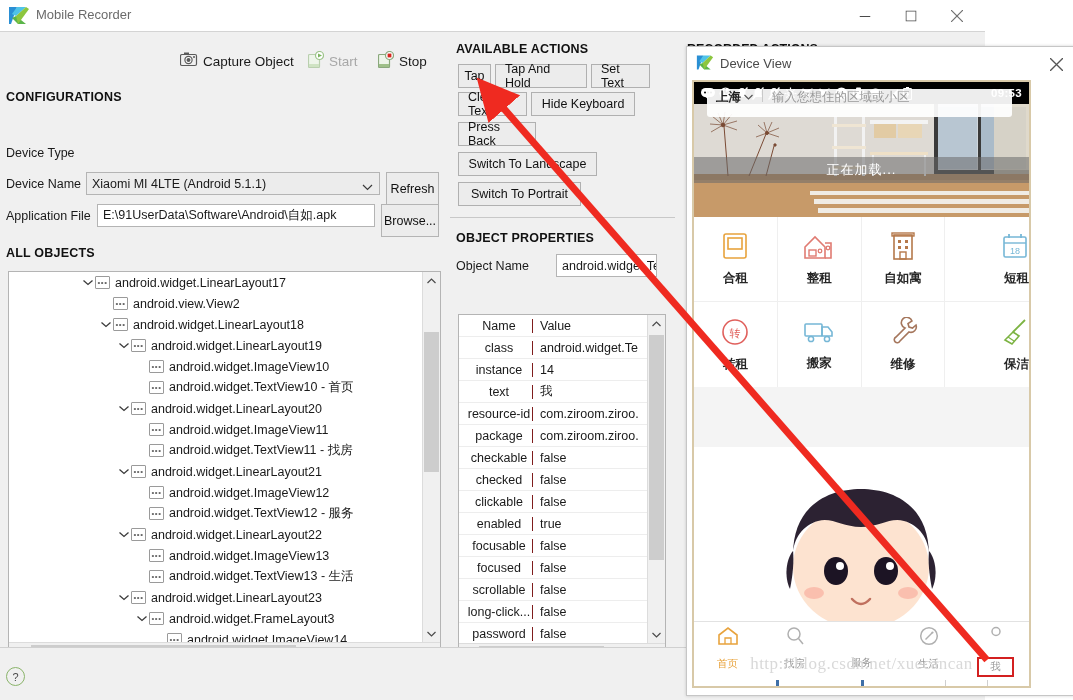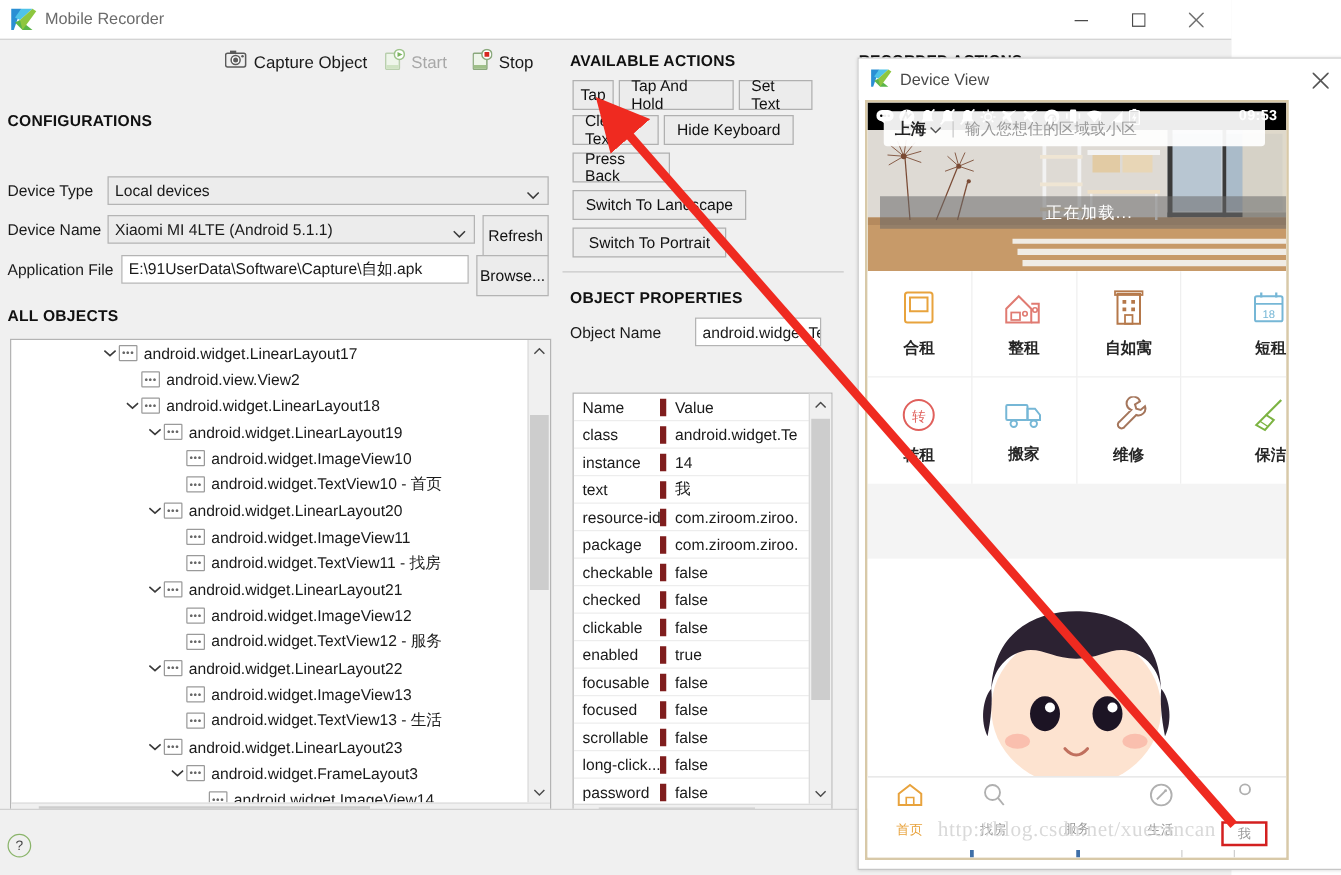--- a/index.html
+++ b/index.html
@@ -12,21 +12,21 @@
   .title-text{position:absolute;left:36px;top:7px;font-size:13px;color:#6b6b6b;}
   .wbtn{position:absolute;top:0;width:46px;height:31px;cursor:default;}
   .wbtn svg{position:absolute;left:50%;top:50%;transform:translate(-50%,-50%);}
   .wbtn.min{left:842px;} .wbtn.max{left:888px;} .wbtn.close{left:934px;}
 
   
   .body{position:absolute;left:0;top:31px;width:985px;height:616px;background:#f0f0f0;border-top:1px solid #d4d4d4;}
 
   
   .leftcol{position:absolute;left:0;top:0;width:447px;height:616px;}
-  .toolbar{position:absolute;left:0;top:0;width:447px;height:34px;}
+  .toolbar{position:absolute;left:0;top:12px;width:447px;height:34px;}
   .tb-item{position:absolute;top:6px;height:22px;display:flex;align-items:center;gap:5px;font-size:13px;}
   .tb-item.disabled{color:#a8a8a8;justify-content:center;}
   .tb-label{font-size:13.5px;}
 
   .section-head{position:absolute;font-weight:bold;font-size:12.5px;letter-spacing:.2px;color:#111;}
 
   .field-label{position:absolute;font-size:12.5px;color:#1a1a1a;}
   .inp{position:absolute;box-sizing:border-box;height:23px;background:#ececec;border:1px solid #b4b4b4;font-size:12.5px;
        display:flex;align-items:center;padding:0 5px;color:#1a1a1a;overflow:hidden;white-space:nowrap;}
   .inp.white{background:#fff;}
@@ -53,21 +53,21 @@
 
   
   .midcol{position:absolute;left:450px;top:0;width:225px;height:616px;}
   .mid-sep{position:absolute;left:450px;top:185px;width:225px;height:1px;background:#c8c8c8;}
   .abtn{position:absolute;box-sizing:border-box;height:24px;background:#ececec;border:1px solid #b0b0b0;
         font-size:12.5px;display:flex;align-items:center;justify-content:center;padding:0 9px;color:#111;cursor:default;}
 
   .proptable{position:absolute;left:458px;top:282px;width:208px;height:350px;border:1px solid #b4b4b4;background:#fff;box-sizing:border-box;}
   .propinner{position:absolute;left:0;top:0;right:17px;bottom:19px;overflow:hidden;}
   .prow{height:21px;display:flex;border-bottom:1px solid #ededed;font-size:12.5px;align-items:center;}
-  .prow .c1{width:74px;flex:0 0 74px;padding-left:7px;box-sizing:border-box;border-right:5px solid #7f1d1d;overflow:hidden;white-space:nowrap;}
+  .prow .c1{width:74px;flex:0 0 74px;padding-left:7px;box-sizing:border-box;border-right:1px solid #7f1d1d;overflow:hidden;white-space:nowrap;text-align:center;}
   .prow .c2{flex:1;padding-left:7px;overflow:hidden;white-space:nowrap;}
   .prow.head{font-weight:normal;}
 
   
   .rightcol{position:absolute;left:679px;top:0;width:306px;height:616px;background:#f0f0f0;}
   .rec-head{position:absolute;left:8px;top:10px;font-weight:bold;font-size:12.5px;color:#111;}
 
   
   .statusbar{position:absolute;left:0;top:647px;width:985px;height:53px;background:#f0f0f0;border-top:1px solid #d0d0d0;}
   .helpicon{position:absolute;left:6px;top:19px;width:17px;height:17px;border:1.4px solid #8ab46a;border-radius:50%;
@@ -79,24 +79,24 @@
   .dev-logo{position:absolute;left:9px;top:7px;width:18px;height:17px;}
   .dev-title-text{position:absolute;left:33px;top:9px;font-size:13px;color:#4a4a4a;}
   .dev-close{position:absolute;right:6px;top:6px;width:24px;height:22px;display:flex;align-items:center;justify-content:center;}
 
   .screen{position:absolute;left:5px;top:33px;width:339px;height:608px;border:2px solid #d8c9a8;box-sizing:border-box;background:#fff;overflow:hidden;}
   .sbar{position:absolute;left:0;top:0;width:100%;height:22px;background:#000;display:flex;align-items:center;padding:0 7px;box-sizing:border-box;gap:4px;}
   .sbar .clk{margin-left:auto;color:#fff;font-size:11.5px;font-weight:bold;letter-spacing:.3px;}
   .sbar .ic{color:#fff;display:flex;align-items:center;}
 
   .hero{position:absolute;left:0;top:22px;width:100%;height:113px;overflow:hidden;}
-  .loading{position:absolute;left:10px;top:53px;width:100%;height:26px;background:rgba(105,105,105,.55);
+  .loading{position:absolute;left:0;top:53px;width:100%;height:26px;background:rgba(105,105,105,.55);
            color:#fff;font-size:13px;display:flex;align-items:center;justify-content:center;letter-spacing:1px;}
   .searchbar{position:absolute;left:13px;top:7px;width:305px;height:28px;background:rgba(255,255,255,.93);
-             border-radius:3px;display:flex;align-items:center;padding:0 9px;box-sizing:border-box;z-index:4;}
+             border-radius:3px;display:flex;align-items:flex-start;padding:0 9px;box-sizing:border-box;z-index:4;}
   .searchbar .city{font-size:12.5px;font-weight:bold;color:#222;}
   .searchbar .div{width:1px;height:13px;background:#c9c9c9;margin:0 9px;}
   .searchbar .ph{font-size:12.5px;color:#999;}
 
   .grid{position:absolute;left:0;top:135px;width:100%;height:170px;display:grid;grid-template-columns:repeat(4,1fr);grid-template-rows:repeat(2,1fr);background:#fff;}
   .cell{display:flex;flex-direction:column;align-items:center;justify-content:center;gap:6px;
         border-right:1px solid #efefef;border-bottom:1px solid #efefef;}
   .cell:nth-child(4n){border-right:none;align-items:flex-end;}
   .cell:nth-child(n+5){border-bottom:none;}
   .cell .lbl{font-size:12.5px;color:#262626;font-weight:bold;}
@@ -188,45 +188,37 @@
               <rect x="9.6" y="2.6" width="3.8" height="3.8" fill="#d6271f"></rect>
             </svg>
           </span>
           <span class="tb-label">Stop</span>
         </div>
       </div>
 
       <div class="section-head" style="left:6px;top:58px;">CONFIGURATIONS</div>
 
       <div class="field-label" style="left:6px;top:114px;">Device Type</div>
-      <div class="inp" style="left:86px;top:109px;width:353px;">
-        <span>Local devices</span>
-        <span class="chev">
-          <svg width="11" height="7">
-              <polyline points="1,1 5.5,5.5 10,1" fill="none" stroke="#3a3a3a" stroke-width="1.2"></polyline>
-            </svg>
-        </span>
-      </div>
 
       <div class="field-label" style="left:6px;top:145px;">Device Name</div>
       <div class="inp" style="left:86px;top:140px;width:294px;">
         <span>Xiaomi MI 4LTE (Android 5.1.1)</span>
         <span class="chev">
           <svg width="11" height="7">
               <polyline points="1,1 5.5,5.5 10,1" fill="none" stroke="#3a3a3a" stroke-width="1.2"></polyline>
             </svg>
         </span>
       </div>
       <div class="btn" style="left:386px;top:140px;width:53px;">
         <span>Refresh</span>
       </div>
 
       <div class="field-label" style="left:6px;top:177px;">Application File</div>
       <div class="inp white" style="left:97px;top:172px;width:278px;">
-        <span>E:\91UserData\Software\Capture\自如.apk</span>
+        <span>E:\91UserData\Software\Android\自如.apk</span>
       </div>
       <div class="btn" style="left:381px;top:172px;width:58px;">
         <span>Browse...</span>
       </div>
 
       <div class="section-head" style="left:6px;top:214px;">ALL OBJECTS</div>
 
       <div class="treebox">
         <div class="treeinner" id="tree-list">
             <div class="trow" style="padding-left: 72px;">

